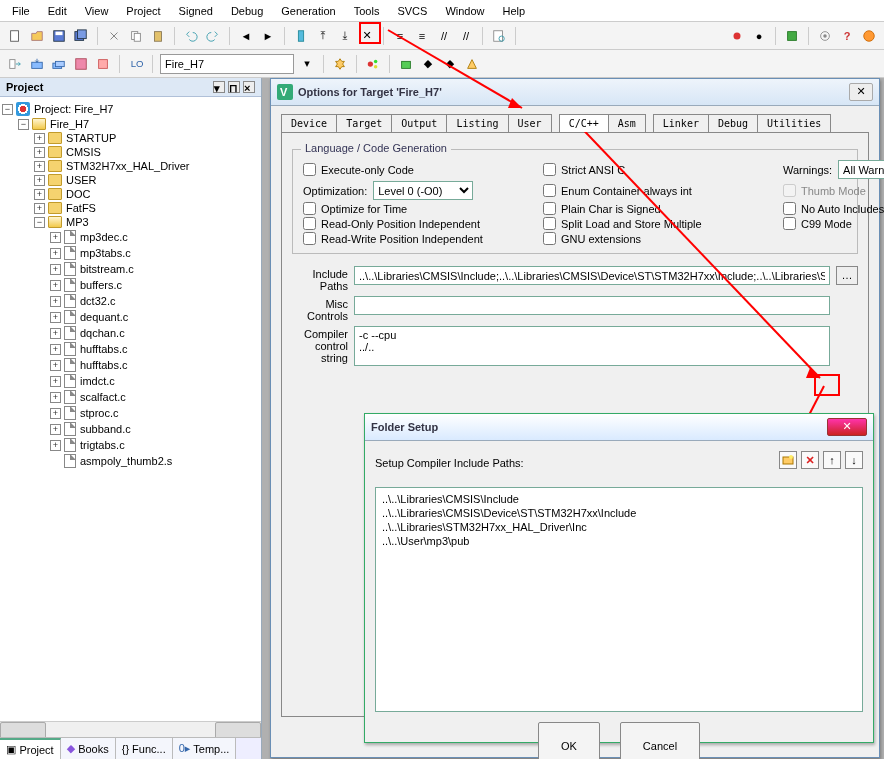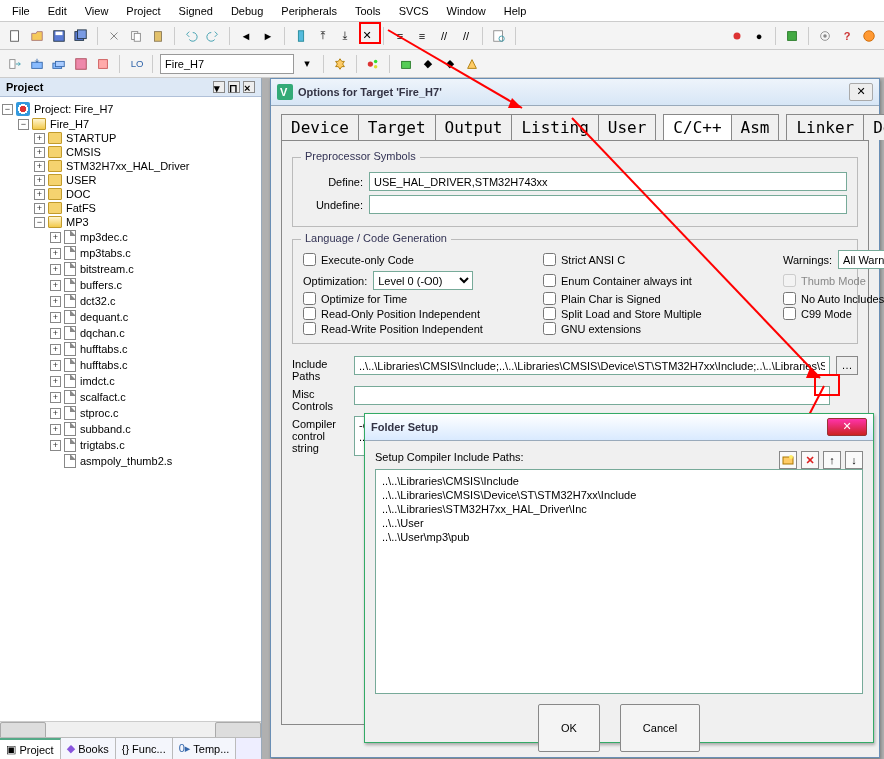--- a/index.html
+++ b/index.html
@@ -41,44 +41,44 @@
 
 .work { flex:1; background:#b0b0b0; position:relative; }
 
 
 .dlg { position:absolute; background:#f0f0f0; border:1px solid #6a8fb5; box-shadow:1px 2px 3px rgba(0,0,0,.3); }
 .dlg-opt { left:8px; top:0; width:610px; height:680px; }
 .dlg-title { display:flex; align-items:center; justify-content:space-between; padding:4px 6px; background:linear-gradient(#eef4fb,#d7e6f6); border-bottom:1px solid #9ab; }
 .dlg-title .t { display:flex; align-items:center; gap:5px; font-weight:600; color:#334; }
 .dlg-title .x { width:24px; height:18px; border:1px solid #aaa; background:#eee; border-radius:2px; text-align:center; line-height:15px; font-family:Arial; }
 .tabstrip { display:flex; gap:0; margin:8px 10px 0; align-items:flex-end; }
-.tab { padding:3px 9px; border:1px solid #888; border-bottom:none; background:#f0f0f0; margin-right:-1px; font-family: monospace; font-size:16px; }
+.tab { padding:3px 9px; border:1px solid #888; border-bottom:none; background:#f0f0f0; margin-right:-1px; font-family: monospace; font-size:10px; }
 .tab.active { background:#fff; position:relative; z-index:2; }
 .tab.sepgap { margin-left:8px; }
 .dlg-body { border:1px solid #888; margin:0 10px 10px; background:#f0f0f0; padding:10px; position:relative; height:585px; }
 .group { border:1px solid #bbb; margin:6px 0 12px; padding:10px 10px 8px; position:relative; }
 .group .legend { position:absolute; top:-8px; left:8px; background:#f0f0f0; padding:0 4px; color:#335; }
 .row { display:flex; align-items:center; margin:4px 0; gap:6px; }
 .lbl { width:60px; text-align:right; }
 input.txt { border:1px solid #7a9; background:#fff; height:19px; padding:0 4px; flex:1; }
 input.txt.long { width:100%; }
 select.sel { border:1px solid #7a9; height:19px; background:#fff; }
 .chk { display:flex; align-items:center; gap:5px; }
 .chk input { width:13px; height:13px; }
 .cols3 { display:grid; grid-template-columns: 230px 230px 1fr; gap:2px 10px; }
 .misc-row { display:flex; align-items:flex-start; gap:6px; margin-top:4px; }
-.misc-row .mlbl { width:56px; padding-top:2px; }
+.misc-row .mlbl { width:56px; text-align:right; padding-top:2px; }
 .btn-dots { width:22px; height:19px; border:1px solid #888; background:#eee; text-align:center; line-height:16px; }
 
 
 .dlg-folder { left:102px; top:335px; width:510px; height:330px; border:1px solid #3a6; z-index:5; }
 .dlg-folder .dlg-title { background:linear-gradient(#fff,#d9eaff); }
 .dlg-folder .x { background:linear-gradient(#f3a,#c22); color:#fff; border-color:#933; width:40px; }
 .fs-body { padding:10px; }
-.fs-head { display:flex; justify-content:space-between; align-items:flex-start; margin-bottom:0; }
+.fs-head { display:flex; justify-content:space-between; align-items:flex-end; margin-bottom:18px; }
 .fs-btns { display:flex; gap:4px; }
 .fs-btns div { width:18px; height:18px; border:1px solid #888; background:#fafafa; display:flex; align-items:center; justify-content:center; }
 .fs-list { border:1px solid #7a9; background:#fff; height:225px; padding:4px 6px; overflow:auto; }
 .fs-list div { padding:1px 0; }
 .fs-footer { display:flex; justify-content:center; gap:20px; margin-top:10px; }
 .btn { border:1px solid #888; background:#f4f4f4; padding:17px 22px; border-radius:2px; }
 .redbox { border:2px solid #f00; position:absolute; }
 svg.arrow { position:absolute; overflow:visible; }
 svg.arrow line, svg.arrow path { stroke:#f00; stroke-width:2; fill:none; }
 svg.arrow .head { fill:#f00; stroke:none; }
@@ -88,21 +88,21 @@
 </head>
 <body>
 
 <div class="menubar">
   <span>File</span>
   <span>Edit</span>
   <span>View</span>
   <span>Project</span>
   <span>Signed</span>
   <span>Debug</span>
-  <span>Peripherals</span>
+  <span>Generation</span>
   <span>Tools</span>
   <span>SVCS</span>
   <span>Window</span>
   <span>Help</span>
 </div>
 
 <div class="toolbar">
   <div class="tb-btn">
       <svg viewBox="0 0 16 16">
         <rect x="3" y="2" width="9" height="12" fill="#fff" stroke="#555"></rect>
@@ -480,31 +480,20 @@
         <div class="tab">Listing</div>
         <div class="tab">User</div>
         <div class="tab active sepgap">C/C++</div>
         <div class="tab">Asm</div>
         <div class="tab sepgap">Linker</div>
         <div class="tab">Debug</div>
         <div class="tab">Utilities</div>
       </div>
       <div class="dlg-body">
 
-        <div class="group">
-          <div class="legend">Preprocessor Symbols</div>
-          <div class="row">
-              <div class="lbl">Define:</div>
-              <input class="txt long" value="USE_HAL_DRIVER,STM32H743xx" style="">
-            </div>
-          <div class="row">
-              <div class="lbl">Undefine:</div>
-              <input class="txt long" value="" style="">
-            </div>
-        </div>
 
         <div class="group">
           <div class="legend">Language / Code Generation</div>
           <div class="cols3">
             <div class="chk">
                 <input type="checkbox" style="">
                 <span>Execute-only Code</span>
               </div>
             <div class="chk">
                 <input type="checkbox" style="">
@@ -604,21 +593,20 @@
               </div>
             <div style="color:#d22;font-weight:bold">✕</div>
             <div>↑</div>
             <div>↓</div>
           </div>
         </div>
         <div class="fs-list" id="fslist">
             <div>..\..\Libraries\CMSIS\Include</div>
             <div>..\..\Libraries\CMSIS\Device\ST\STM32H7xx\Include</div>
             <div>..\..\Libraries\STM32H7xx_HAL_Driver\Inc</div>
-            <div>..\..\User</div>
             <div>..\..\User\mp3\pub</div>
           </div>
         <div class="fs-footer">
           <button class="btn">OK</button>
           <button class="btn">Cancel</button>
         </div>
       </div>
     </div>
 
     <div class="ovl">

